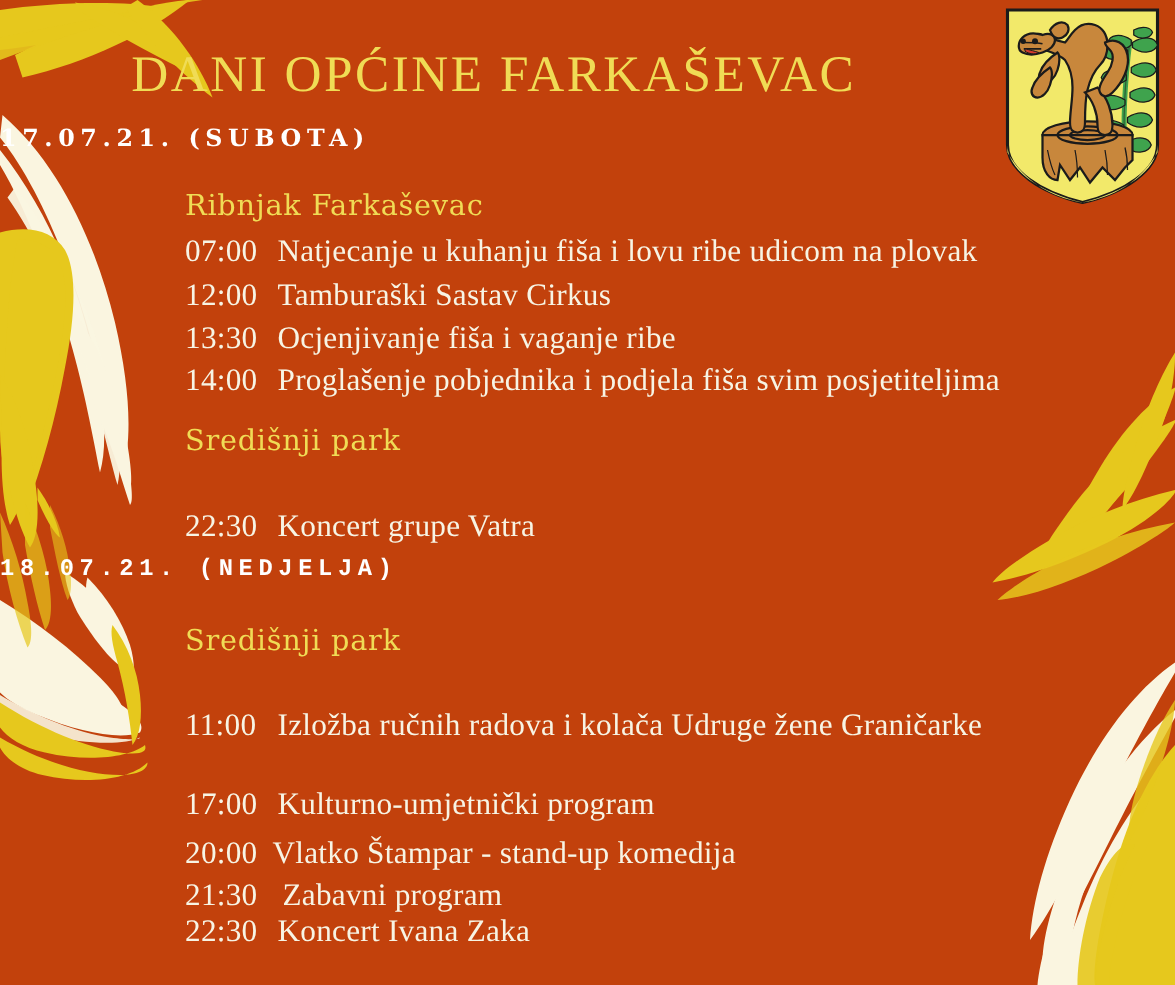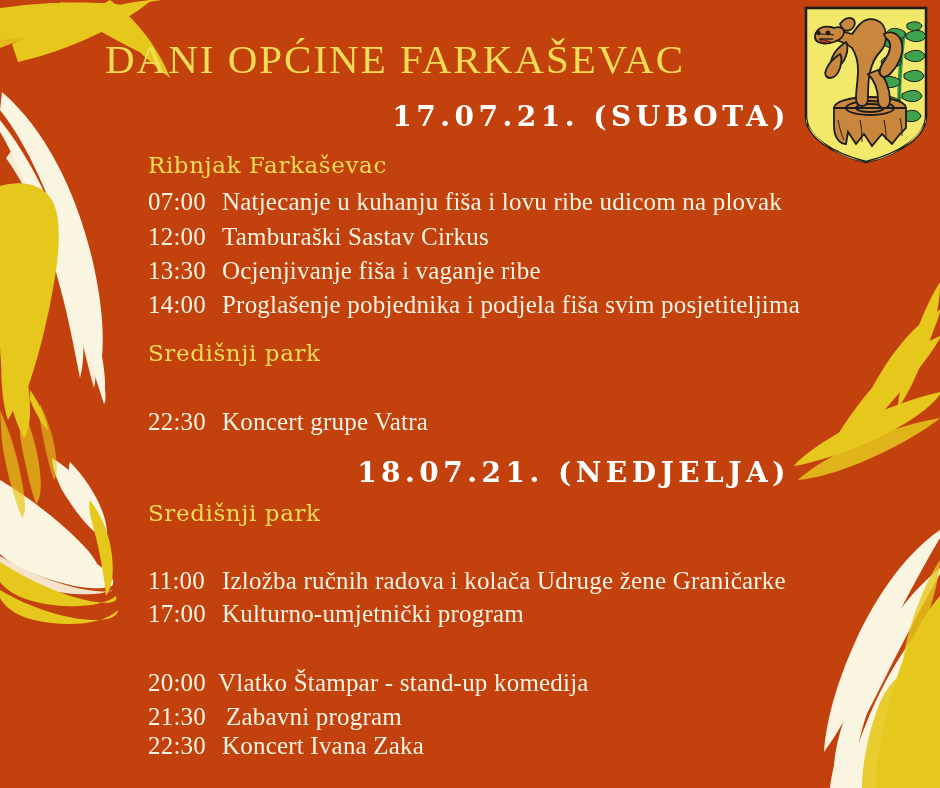--- a/index.html
+++ b/index.html
@@ -53,30 +53,30 @@
     font-size: 41px;
     line-height: 46px;
     letter-spacing: 2.0px;
     font-weight: 400;
     white-space: nowrap;
   }
   .date-header {
     position: absolute;
     left: 0;
     width: 940px;
-    text-align: right;
+    text-align: left;
     color: #FFFFFF;
     font-family: "DejaVu Serif", "Liberation Serif", serif;
     font-weight: 700;
-    font-size: 28px;
+    font-size: 19px;
     letter-spacing: 4.5px;
     white-space: nowrap;
   }
   #date-header-1 { top: 100px; width: 790px; }
-  #date-header-2 { top: 456px; width: 790px; }
+  #date-header-2 { top: 444px; width: 790px; font-family: Liberation Mono, monospace; }
 
   .venue {
     position: absolute;
     left: 148px;
     color: #F0DC55;
     font-family: "DejaVu Serif", "Liberation Serif", serif;
     font-size: 23px;
     letter-spacing: 0.6px;
     white-space: nowrap;
   }
@@ -262,21 +262,21 @@
       <span class="etime">22:30</span><span class="etext">Koncert grupe Vatra</span>
     </div>
 
     <div class="date-header" id="date-header-2">18.07.21. (NEDJELJA)</div>
 
     <div class="venue" style="top:500px">Središnji park</div>
 
     <div class="event-row" style="top:567px">
       <span class="etime">11:00</span><span class="etext">Izložba ručnih radova i kolača Udruge žene Graničarke</span>
     </div>
-    <div class="event-row" style="top:600px">
+    <div class="event-row" style="top:630px">
       <span class="etime">17:00</span><span class="etext">Kulturno-umjetnički program</span>
     </div>
     <div class="event-row" style="top:669px">
       <span class="etime">20:00</span><span class="etext" style="padding-left:4px">Vlatko Štampar - stand-up komedija</span>
     </div>
     <div class="event-row" style="top:703px">
       <span class="etime">21:30</span><span class="etext" style="padding-left:12px">Zabavni program</span>
     </div>
     <div class="event-row" style="top:732px">
       <span class="etime">22:30</span><span class="etext">Koncert Ivana Zaka</span>

